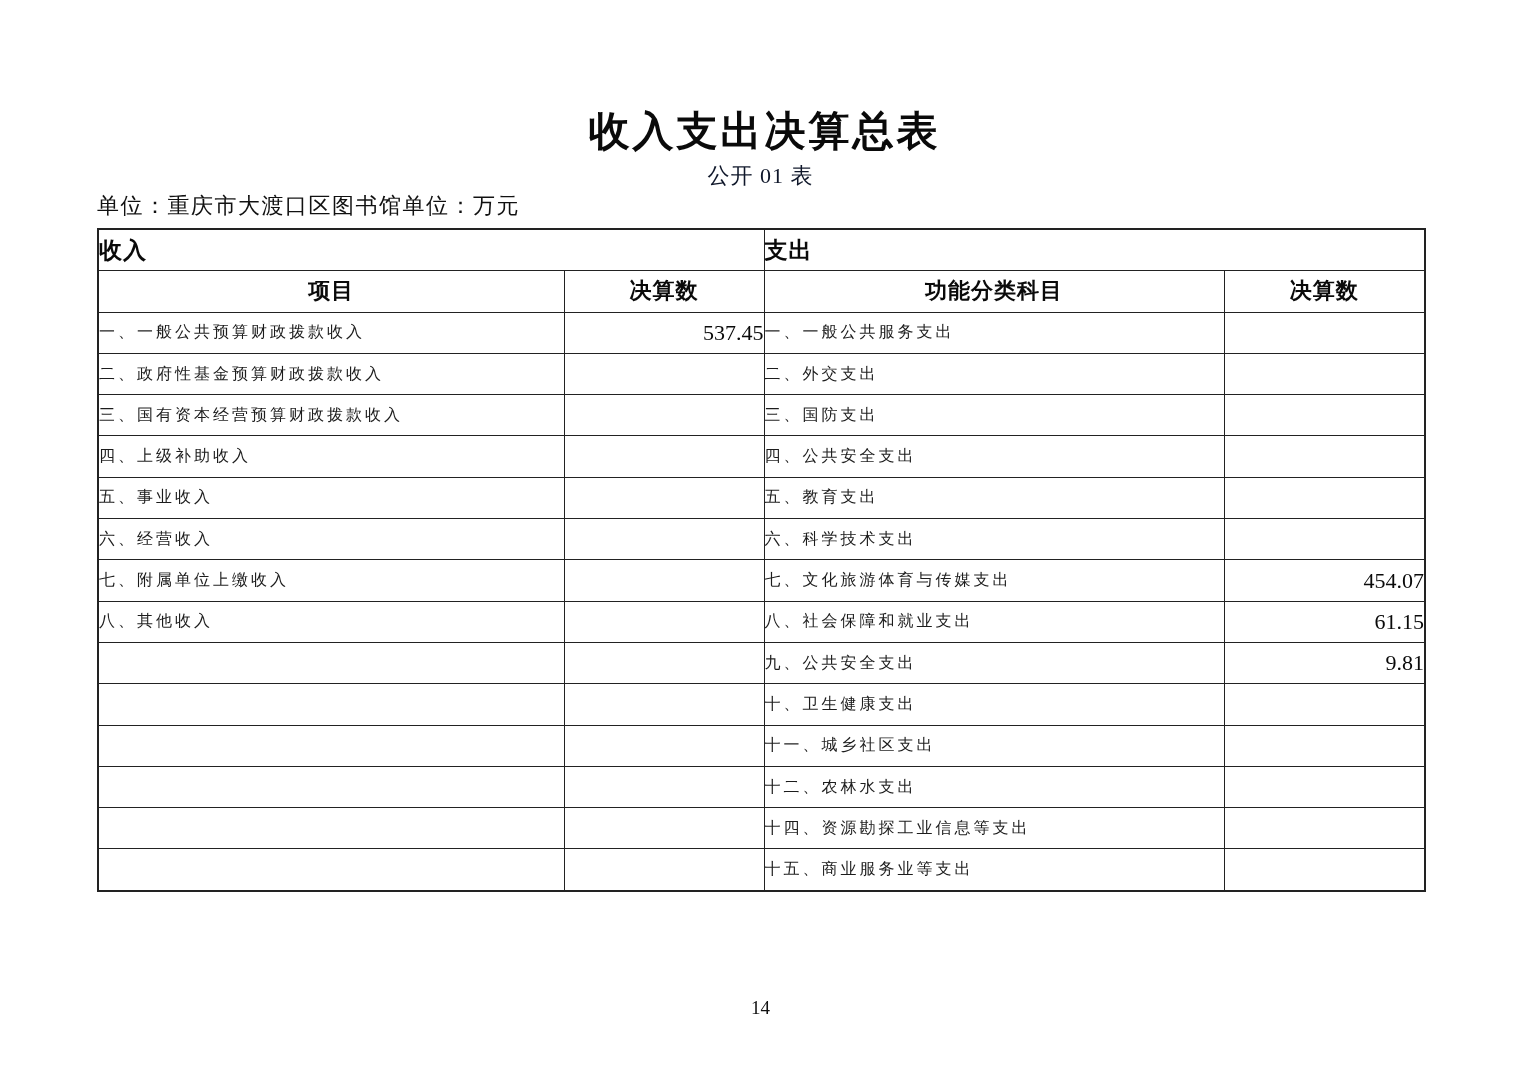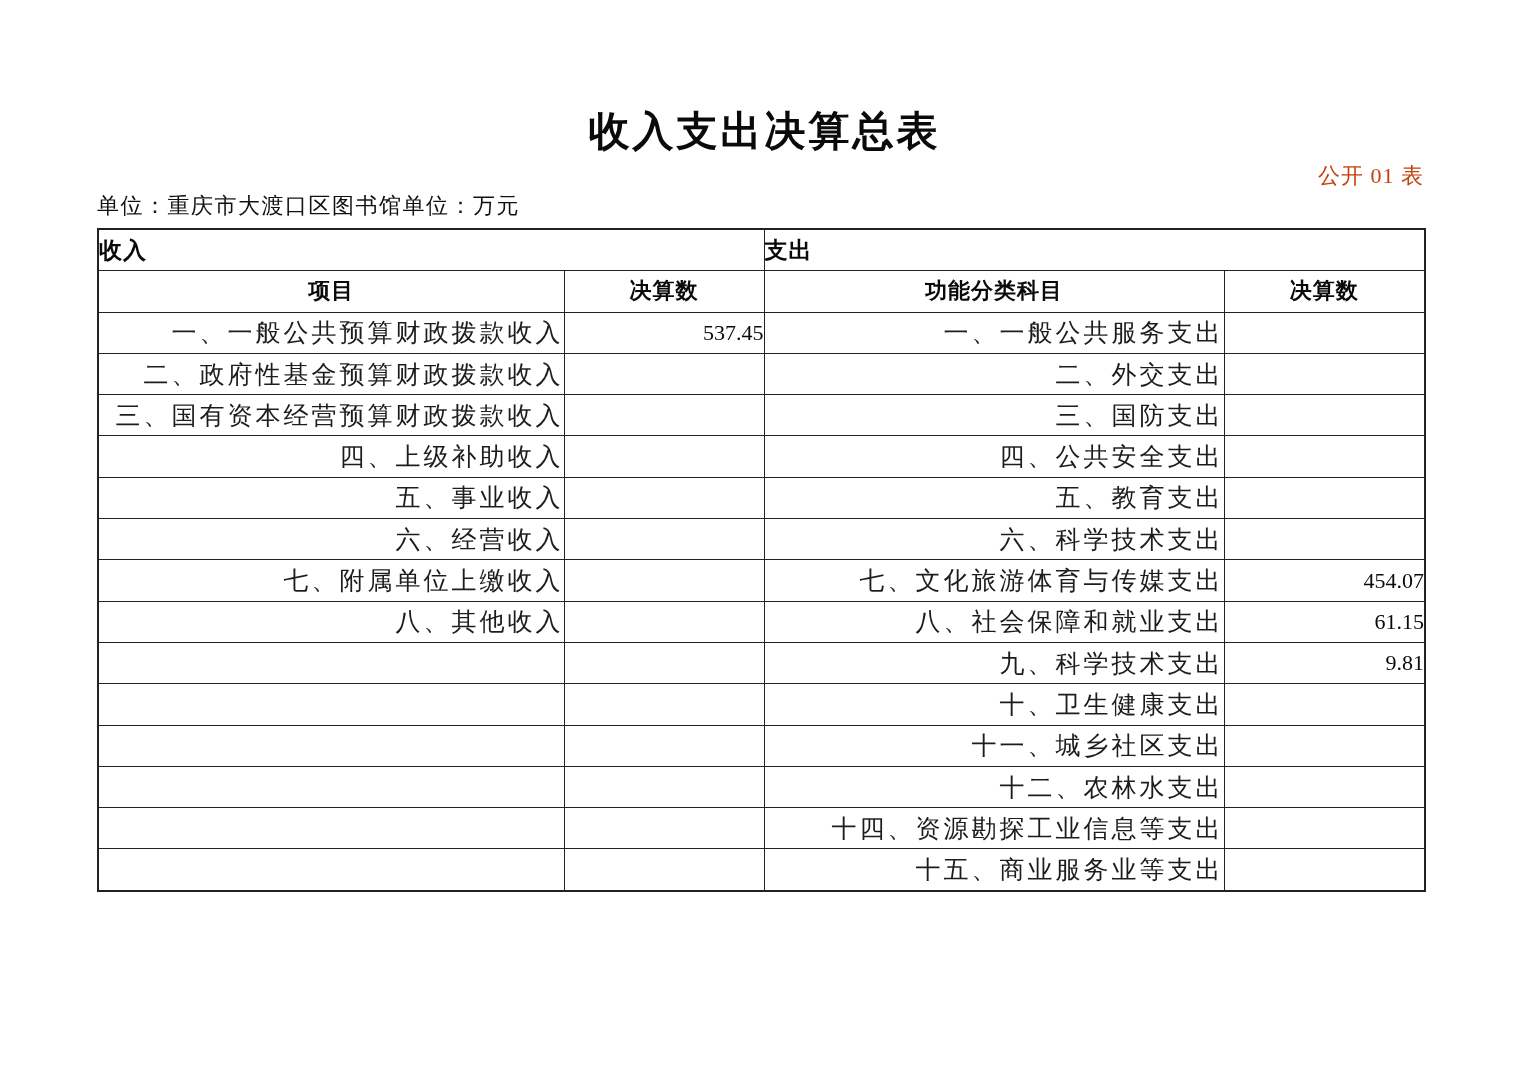--- a/index.html
+++ b/index.html
@@ -26,25 +26,25 @@
     font-weight: bold;
     font-size: 41px;
     letter-spacing: 3px;
     color: #0a0a0a;
   }
   .meta-top {
     position: absolute;
     left: 97px;
     top: 161px;
     width: 1327px;
-    text-align: right;
+    text-align: center;
     font-family: "Liberation Serif", serif;
     font-size: 22px;
     letter-spacing: 1px;
-    color: #c2410c;
+    color: #0f172a;
   }
   .meta-row {
     position: absolute;
     left: 97px;
     top: 191px;
     width: 1327px;
     display: flex;
     font-family: "Liberation Serif", serif;
     font-size: 22px;
     letter-spacing: 1.5px;
@@ -77,24 +77,24 @@
   }
   td.col-header {
     text-align: center;
     font-family: "Liberation Sans", sans-serif;
     font-weight: bold;
     font-size: 22px;
     letter-spacing: 1px;
     color: #0a0a0a;
   }
   td.item {
-    text-align: right;
+    text-align: left;
     padding-left: 13px;
     font-family: Liberation Sans, sans-serif;
-    font-size: 25px;
+    font-size: 16px;
     letter-spacing: 3px;
     color: #1c1c1c;
   }
   td.val {
     text-align: right;
     padding-right: 10px;
     font-family: "Liberation Serif", serif;
     font-size: 22px;
     letter-spacing: 0;
     color: #0a0a0a;
@@ -187,21 +187,21 @@
       </tr>
       <tr>
         <td class="item">八、其他收入</td>
         <td class="val"></td>
         <td class="item">八、社会保障和就业支出</td>
         <td class="val">61.15</td>
       </tr>
       <tr>
         <td class="item"></td>
         <td class="val"></td>
-        <td class="item">九、科学技术支出</td>
+        <td class="item">九、公共安全支出</td>
         <td class="val">9.81</td>
       </tr>
       <tr>
         <td class="item"></td>
         <td class="val"></td>
         <td class="item">十、卫生健康支出</td>
         <td class="val"></td>
       </tr>
       <tr>
         <td class="item"></td>
@@ -223,14 +223,15 @@
       </tr>
       <tr>
         <td class="item"></td>
         <td class="val"></td>
         <td class="item">十五、商业服务业等支出</td>
         <td class="val"></td>
       </tr>
     </tbody>
   </table>
 
+  <div class="page-number">14</div>
 
 </div>
 
 </body></html>

